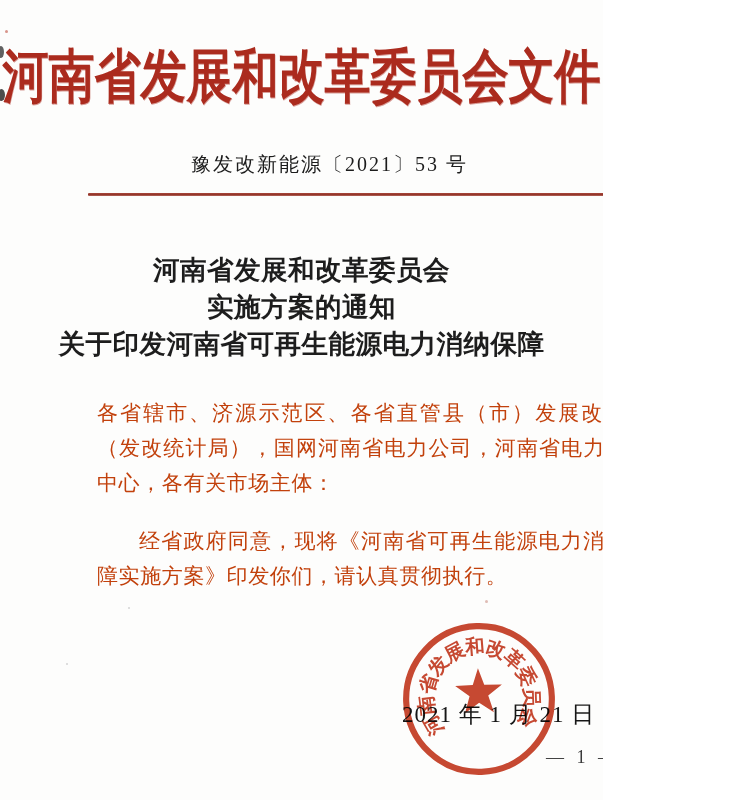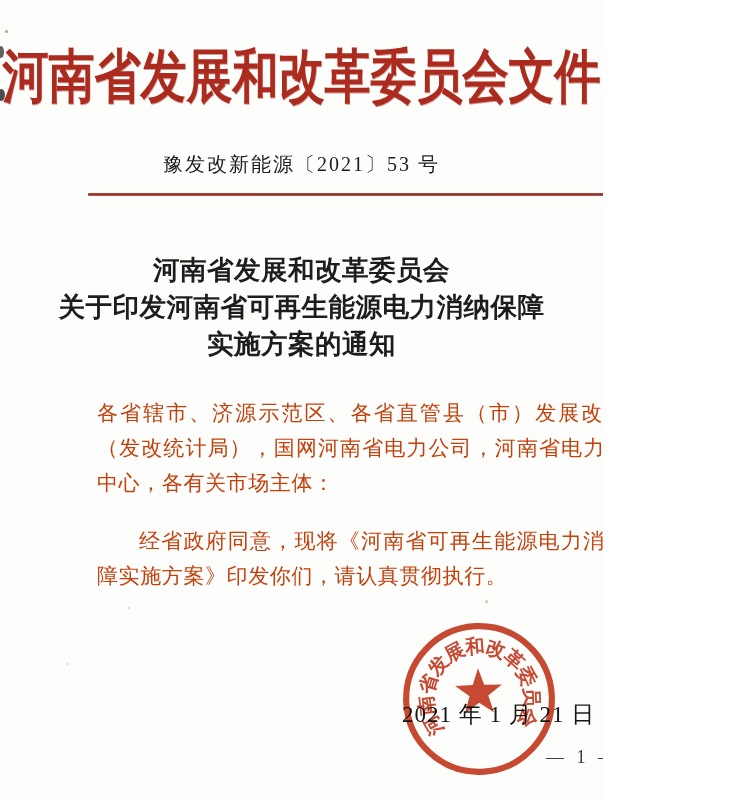--- a/index.html
+++ b/index.html
@@ -37,20 +37,21 @@
   .doc-number {
     position: absolute;
     top: 151px;
     left: 0;
     width: 100%;
     text-align: center;
     color: #1c1c1c;
     font-size: 20px;
     letter-spacing: 2px;
     white-space: nowrap;
+    padding-left: 28px;
   }
 
   
   .red-line {
     position: absolute;
     top: 193px;
     left: 88px;
     width: 560px;
     height: 3px;
     background: linear-gradient(to bottom, #a8483c 0%, #93352a 55%, #b56a5f 100%);
@@ -157,22 +158,22 @@
   <span class="artifact a9"></span>
 
   <div class="agency-header">河南省发展和改革委员会文件</div>
 
   <div class="doc-number">豫发改新能源〔2021〕53 号</div>
 
   <div class="red-line"></div>
 
   <div class="doc-title">
     <div>河南省发展和改革委员会</div>
+    <div>实施方案的通知</div>
     <div>关于印发河南省可再生能源电力消纳保障</div>
-    <div>实施方案的通知</div>
   </div>
 
   <div class="body-block">
     <p>各省辖市、济源示范区、各省直管县（市）发展改革委（发改统计局），国网河南省电力公司，河南省电力交易中心，各有关市场主体：</p>
     <p class="indent">经省政府同意，现将《河南省可再生能源电力消纳保障实施方案》印发你们，请认真贯彻执行。</p>
   </div>
 
   <div class="issue-date">2021 年 1 月 21 日</div>
 
   <svg class="seal" viewBox="0 0 154 154" xmlns="http://www.w3.org/2000/svg">

